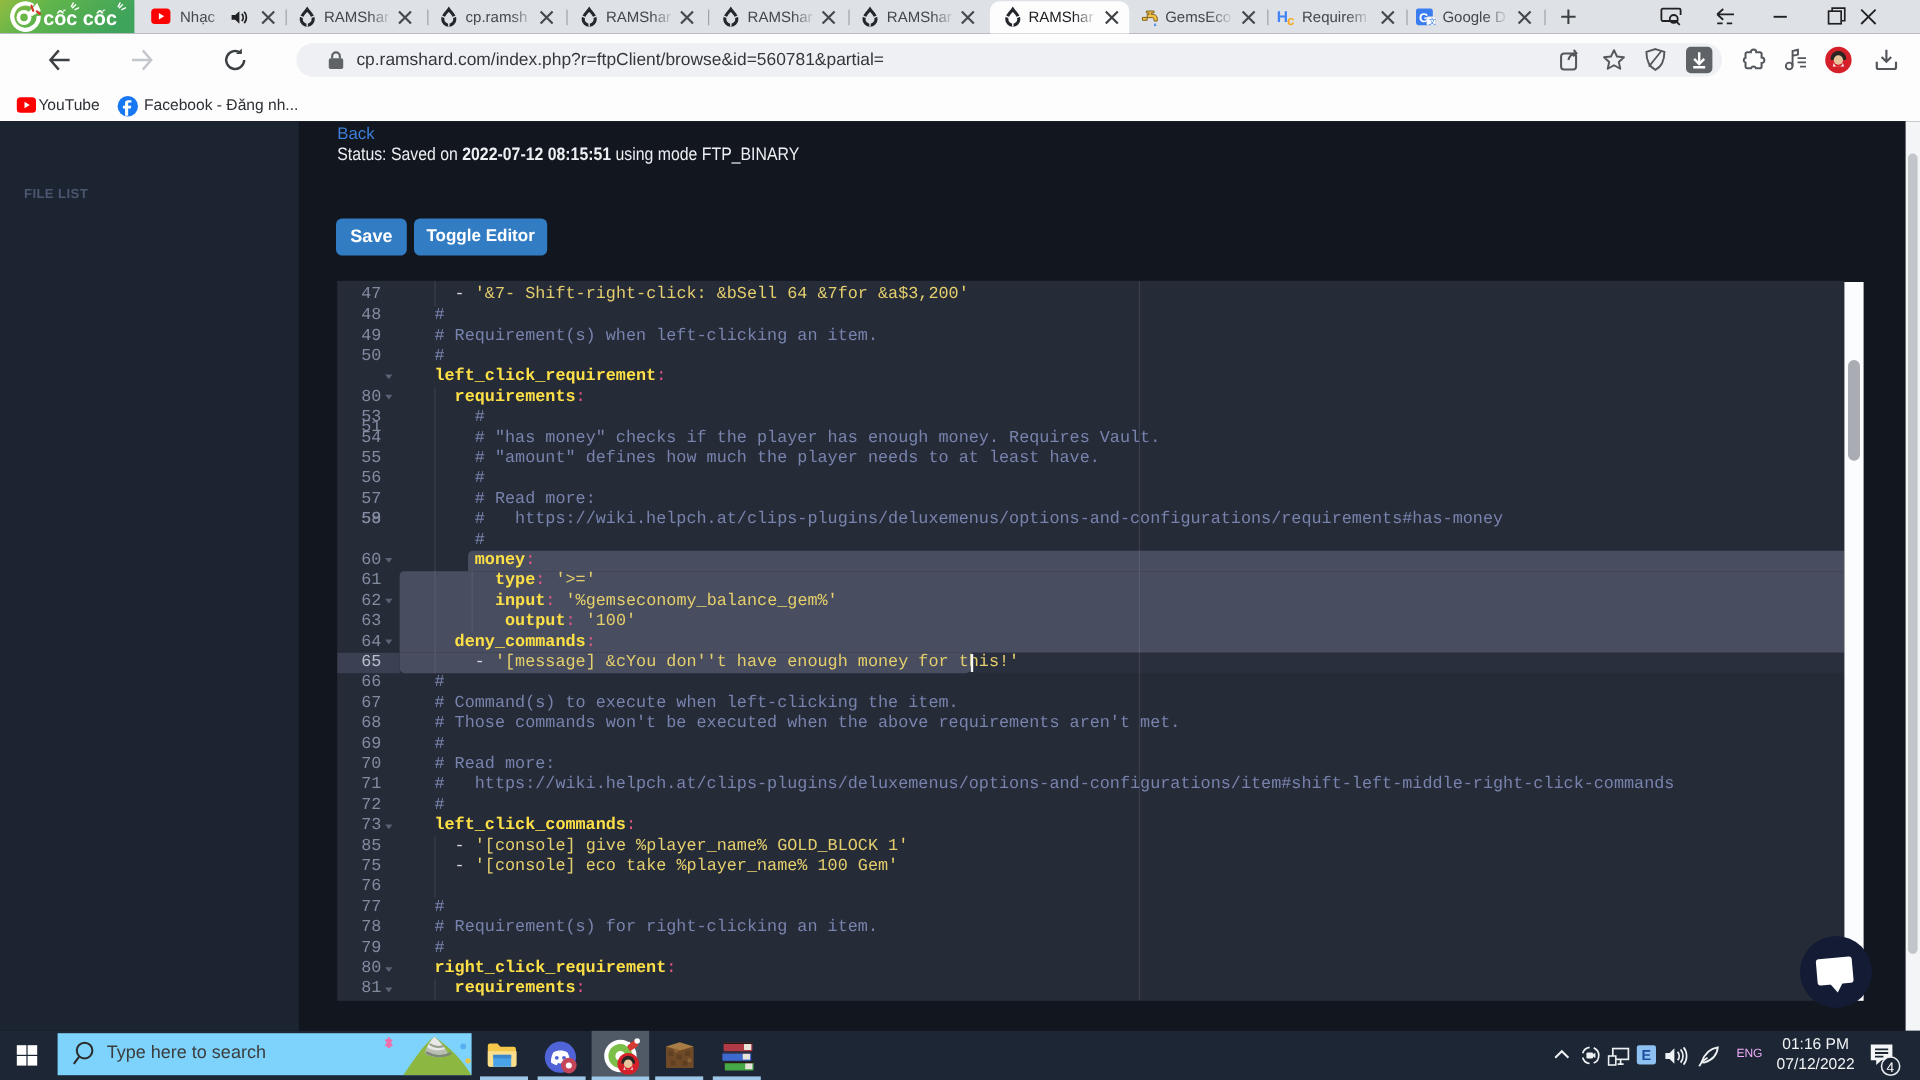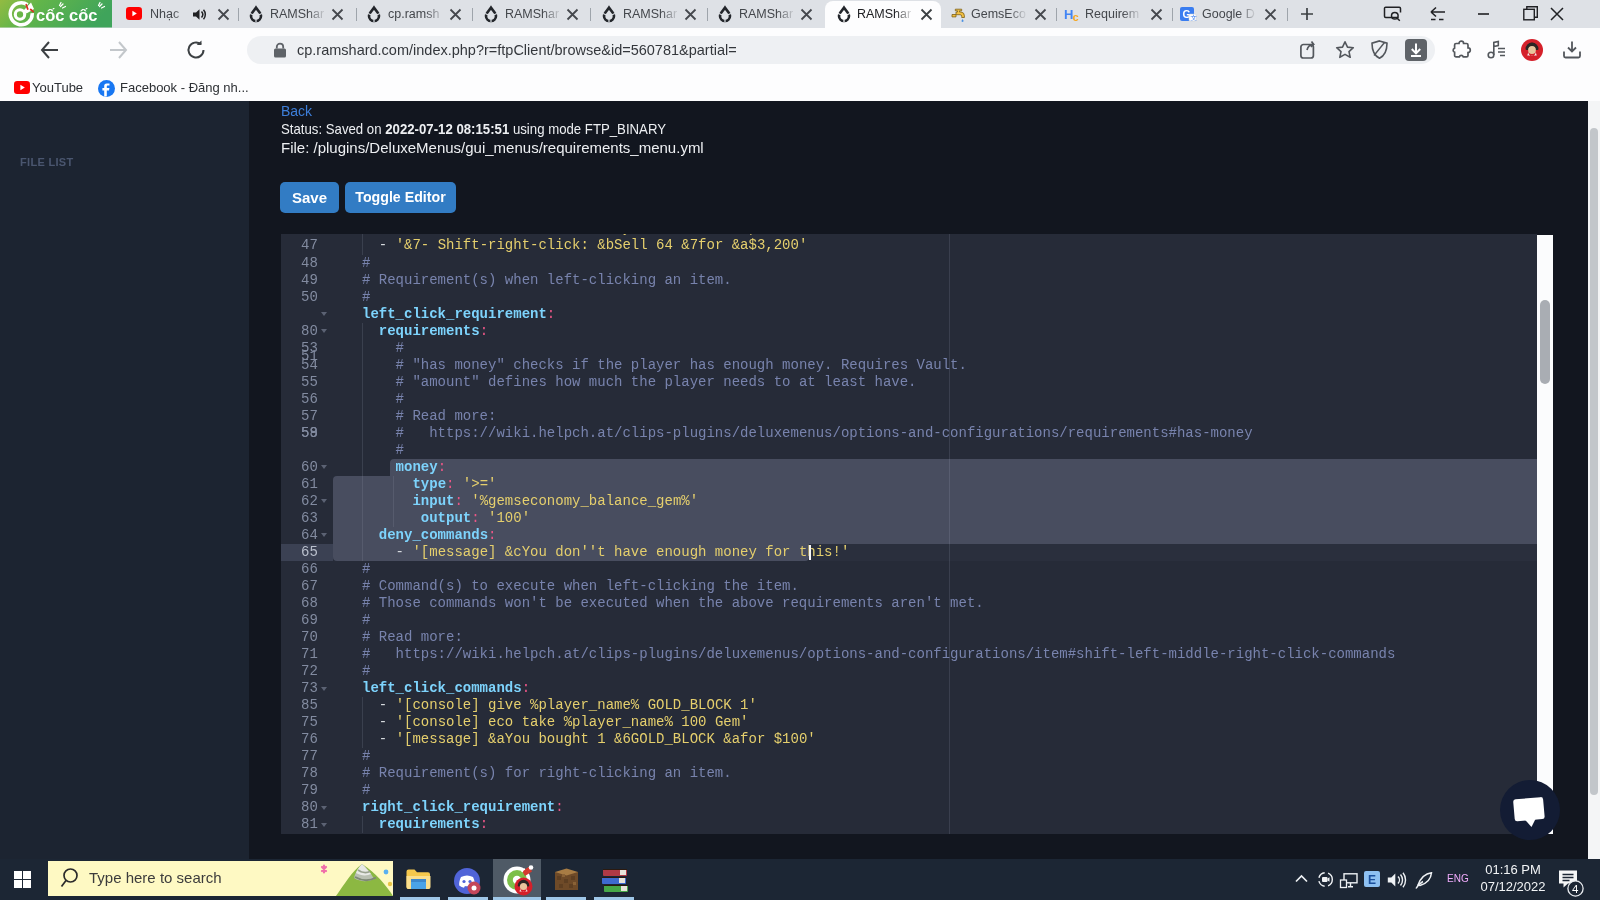--- a/index.html
+++ b/index.html
@@ -21,32 +21,32 @@
   #statusline { position:absolute; left:281px; top:19px; font-size:15px; color:#edeff2; transform:scaleX(0.88); transform-origin:left center; }
   #fileline { position:absolute; left:281px; top:38px; font-size:15px; color:#edeff2; }
   .btn { position:absolute; top:81px; height:31px; background:#327cc4; border-radius:5px; color:#fff;
          font-size:15px; font-weight:bold; text-align:center; line-height:31px; }
   #editor { position:absolute; left:280.5px; top:132.5px; width:1256.5px; height:600px; background:#262b38; overflow:hidden;
             font-family:"Liberation Mono", monospace; font-size:14px; }
   .sel { position:absolute; background:#484d5f; }
   .ln { position:absolute; left:0; width:37.3px; height:17.03px; line-height:17.03px; text-align:right; color:#828ba0; }
   .cl { position:absolute; left:81.5px; height:17.03px; line-height:17.03px; white-space:pre; color:#d6dade; }
   .fold { position:absolute; left:40px; width:0; height:0; border-left:3.5px solid transparent; border-right:3.5px solid transparent; border-top:4.5px solid #5b6273; }
-  .c { color:#7883ad; } .s { color:#e5cf6d; } .k { color:#7dd3fc; font-weight:bold; } .p { color:#ea5686; }
+  .c { color:#7883ad; } .s { color:#e5cf6d; } .k { color:#fde047; font-weight:bold; } .p { color:#ea5686; }
   .w { color:#d6dade; }
   .guide { position:absolute; width:1px; background:#3a404e; }
   #margin { position:absolute; left:668.5px; top:0; width:1px; height:600px; background:rgba(205,215,235,0.12); }
   #cursor { position:absolute; width:2px; background:#f5f6f8; }
   #edsb { position:absolute; left:1537px; top:133.5px; width:15.5px; height:599px; background:#fbfcfd; }
   #edsbthumb { position:absolute; left:3px; top:65.5px; width:9.5px; height:84px; background:#a9adb3; border-radius:5px; }
   #pagesb { position:absolute; left:1588px; top:0; width:12px; height:758px; background:#f4f5f6; }
   #pagesbthumb { position:absolute; left:2px; top:27px; width:8px; height:667px; background:#c2c6ca; border-radius:4px; }
   #chat { position:absolute; left:1500px; top:679px; width:60px; height:60px; border-radius:50%; background:#131c34; }
   #taskbar { position:absolute; left:0; top:859px; width:1600px; height:41px; background:#1c2634; }
-  #searchbox { position:absolute; left:48px; top:860.5px; width:345px; height:35px; background:#fef9c3; overflow:hidden; }
+  #searchbox { position:absolute; left:48px; top:860.5px; width:345px; height:35px; background:#7dd3fc; overflow:hidden; }
   .runbar { position:absolute; top:897px; height:3px; background:#9fc7e8; }
   #clock { position:absolute; left:1477px; top:862px; width:72px; text-align:center; color:#f2f4f6; font-size:13px; line-height:16.5px; }
 </style></head>
 <body>
 <div id="win">
 <div id="tabbar"></div>
 <svg style="left:0px;top:0px;" width="112" height="27.5" viewBox="0 0 112 27.5">
 <defs>
         <linearGradient id="gg" x1="0" y1="0" x2="1" y2="0.25">
  <stop offset="0" stop-color="#93bb42"></stop>
@@ -257,21 +257,20 @@
       <circle cx="8.5" cy="8.5" r="8.5" fill="#1877f2"></circle>
 <path d="M11.5 5.5 h-1.8 c-0.5 0 -0.9 0.45 -0.9 1 v1.6 h2.6 l-0.4 2.3 h-2.2 v6 H6.2 v-6 H4.4 V8.1 h1.8 V6.3 a2.6 2.6 0 0 1 2.7 -2.7 h2.6 Z" fill="#fff"></path>
     </svg>
 <div class="abs" style="left:120px;top:80px;font-size:13px;color:#2d3034;">Facebook - Đăng nh...</div>
 <div id="content">
 <div id="sidebar">
         <div id="filelist">FILE LIST</div>
       </div>
 <div id="backlink">Back</div>
 <div id="statusline">Status: Saved on <b>2022-07-12 08:15:51</b> using mode FTP_BINARY</div>
-<div id="fileline">File: /plugins/DeluxeMenus/gui_menus/requirements_menu.yml</div>
 <div class="btn" style="left:280px; width:59px;">Save</div>
 <div class="btn" style="left:345px; width:111px; font-size:14.2px;">Toggle Editor</div>
 <div id="editor">
         <div class="sel" style="left:109.5px;top:225.36px;width:1147px;height:17.03px;border-radius:4px 0 0 0;"></div>
 <div class="sel" style="left:52.5px;top:242.39px;width:1204px;height:68.12px;border-radius:4px 0 0 0;"></div>
 <div class="sel" style="left:52.5px;top:310.51px;width:476px;height:17.03px;border-radius:0 0 4px 4px;"></div>
 <div style="position:absolute;left:530.5px;top:310.51px;width:726px;height:17.03px;background:#2a2f3d;"></div>
 <div style="position:absolute;left:0;top:310.51px;width:52.5px;height:17.03px;background:#3b4153;"></div>
 <div class="guide" style="left:81.5px;top:0.00px;height:21.00px;"></div>
 <div class="guide" style="left:81.5px;top:89.12px;height:153.27px;"></div>
@@ -340,21 +339,20 @@
 <div class="ln" style="top:429.72px;text-align:right;">72</div>
 <div class="cl" style="top:429.72px;"><span class="c">#</span></div>
 <div class="ln" style="top:446.75px;">73</div>
 <div class="fold" style="top:453.25px;"></div>
 <div class="cl" style="top:446.75px;"><span class="k">left_click_commands</span><span class="p">:</span></div>
 <div class="ln" style="top:463.78px;">85</div>
 <div class="cl" style="top:463.78px;">  <span class="w">-</span> <span class="s">'[console] give %player_name% GOLD_BLOCK 1'</span></div>
 <div class="ln" style="top:480.81px;">75</div>
 <div class="cl" style="top:480.81px;">  <span class="w">-</span> <span class="s">'[console] eco take %player_name% 100 Gem'</span></div>
 <div class="ln" style="top:497.84px;">76</div>
-<div class="cl" style="top:497.84px;">  <span class="w">-</span> <span class="s">'[message] &amp;aYou bought 1 &amp;6GOLD_BLOCK &amp;afor $100'</span></div>
 <div class="ln" style="top:514.87px;">77</div>
 <div class="cl" style="top:514.87px;"><span class="c">#</span></div>
 <div class="ln" style="top:531.90px;">78</div>
 <div class="cl" style="top:531.90px;"><span class="c"># Requirement(s) for right-clicking an item.</span></div>
 <div class="ln" style="top:548.93px;">79</div>
 <div class="cl" style="top:548.93px;"><span class="c">#</span></div>
 <div class="ln" style="top:565.96px;">80</div>
 <div class="fold" style="top:572.46px;"></div>
 <div class="cl" style="top:565.96px;"><span class="k">right_click_requirement</span><span class="p">:</span></div>
 <div class="ln" style="top:582.99px;">81</div>

